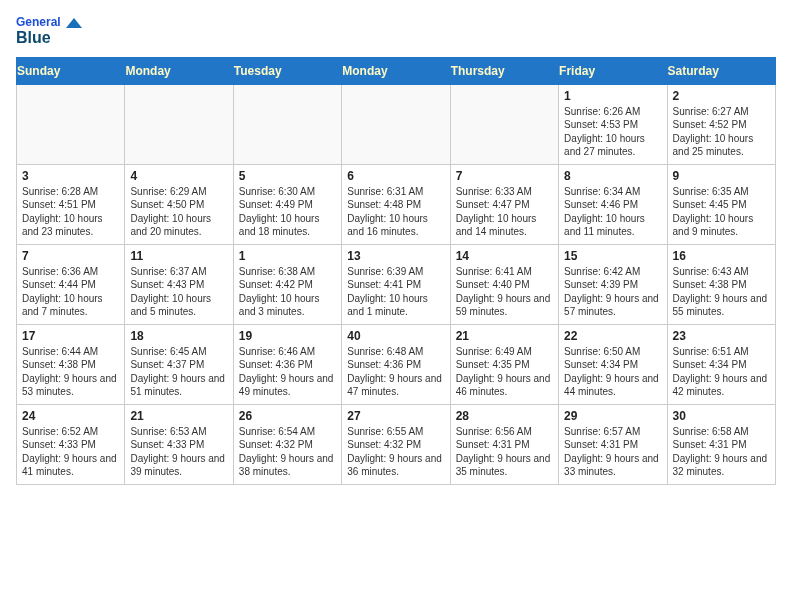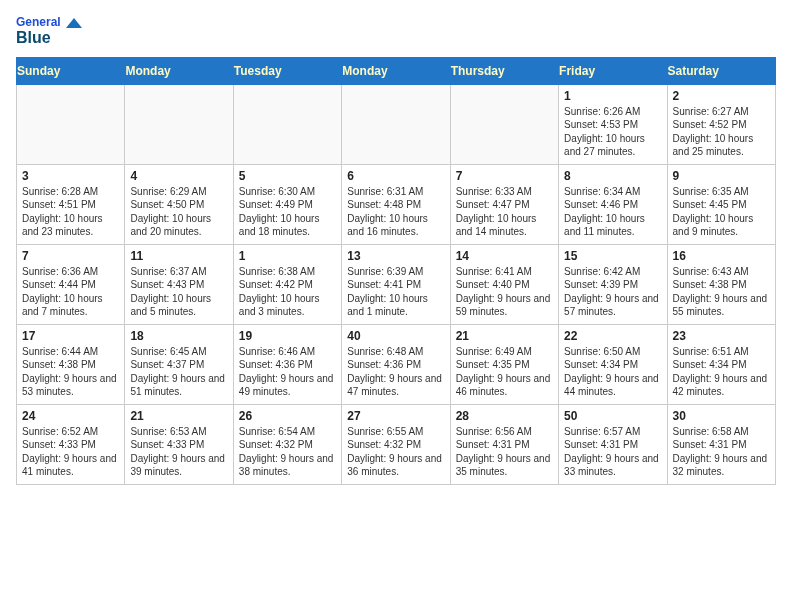--- a/index.html
+++ b/index.html
@@ -223,21 +223,21 @@
         </td>
         <td>
           <div class="day-number">27</div>
           <div class="day-info">Sunrise: 6:55 AM<br>Sunset: 4:32 PM<br>Daylight: 9 hours and 36 minutes.</div>
         </td>
         <td>
           <div class="day-number">28</div>
           <div class="day-info">Sunrise: 6:56 AM<br>Sunset: 4:31 PM<br>Daylight: 9 hours and 35 minutes.</div>
         </td>
         <td>
-          <div class="day-number">50</div>
+          <div class="day-number">29</div>
           <div class="day-info">Sunrise: 6:57 AM<br>Sunset: 4:31 PM<br>Daylight: 9 hours and 33 minutes.</div>
         </td>
         <td>
           <div class="day-number">30</div>
           <div class="day-info">Sunrise: 6:58 AM<br>Sunset: 4:31 PM<br>Daylight: 9 hours and 32 minutes.</div>
         </td>
       </tr>
     </tbody>
 </table>
 

